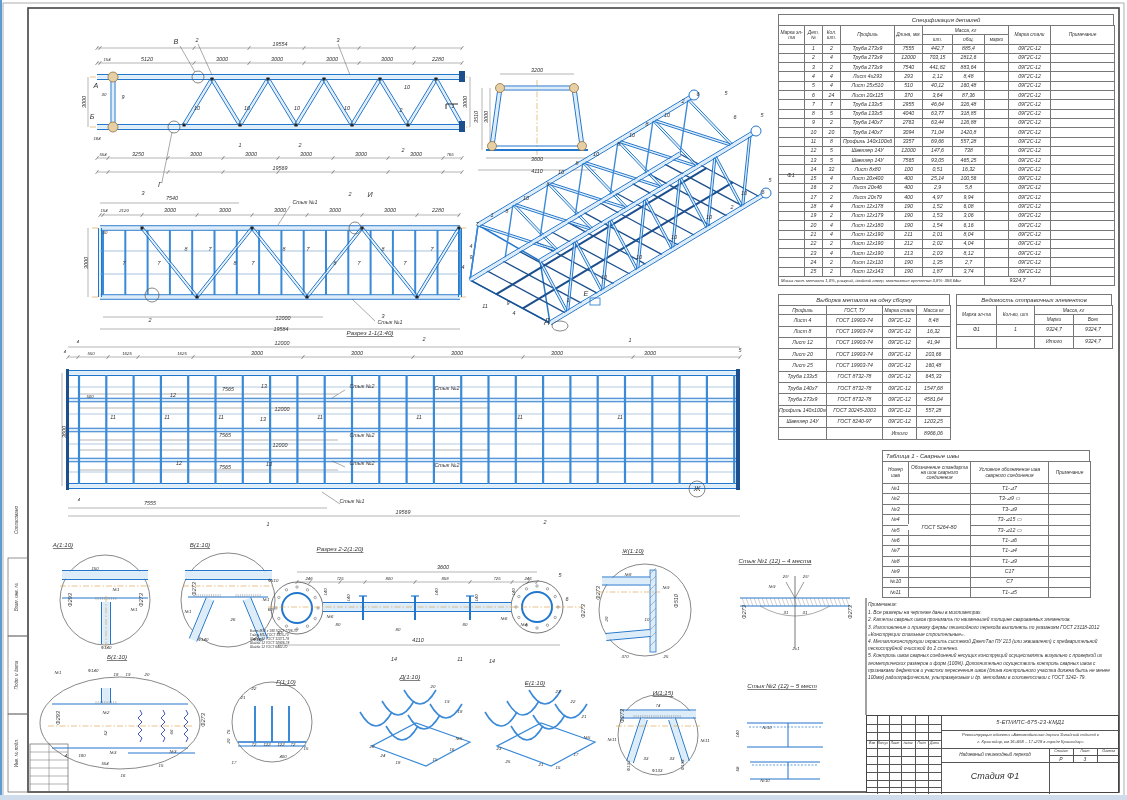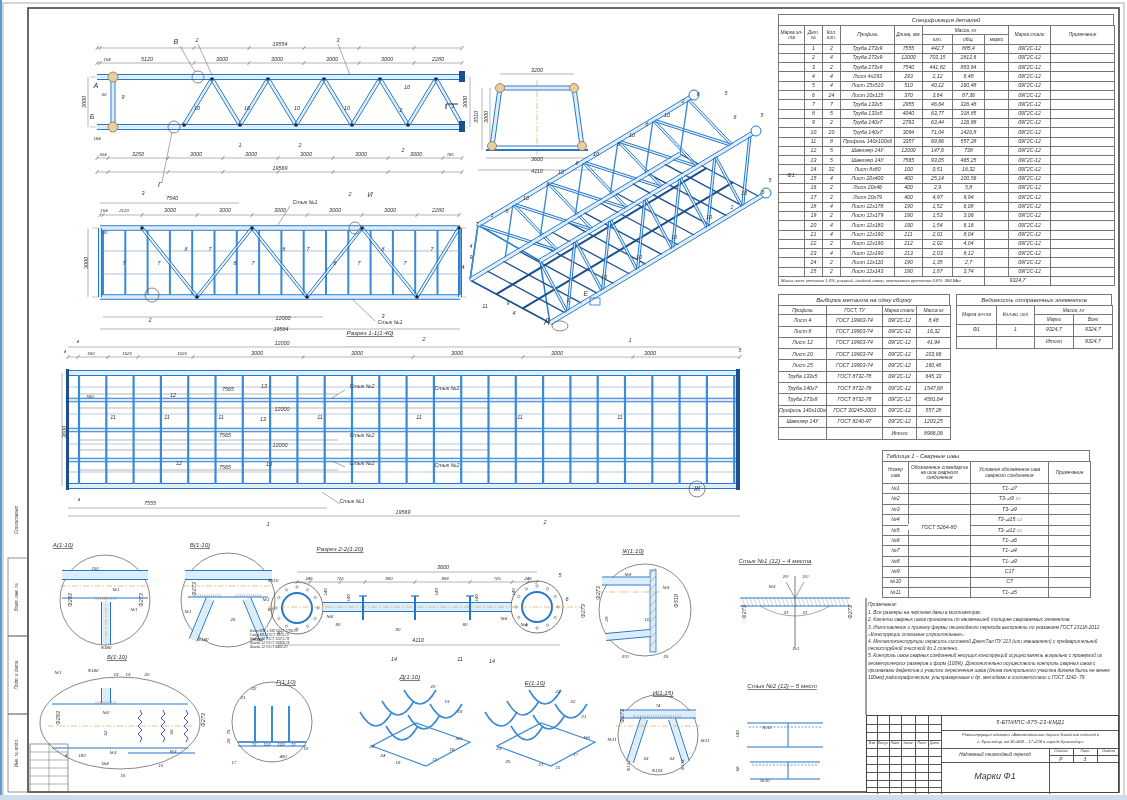--- a/index.html
+++ b/index.html
@@ -1598,17 +1598,17 @@
     <div class="cell izm" style="left:61px;top:25px;width:13px">Дата</div>
     <div class="cell doc" style="left:74px;top:3px;width:179px">5-ЕП/ИПС-675-23-КМД1</div>
     <div class="cell proj" style="left:76px;top:16px;width:175px">Реконструкция объекта «Автомобильная дорога Западный подъезд к</div>
     <div class="cell proj" style="left:76px;top:23px;width:175px">г. Краснодар, км 16+658 – 17+218 в городе Краснодар»</div>
     <div class="cell obj" style="left:74px;top:36px;width:108px">Надземный пешеходный переход</div>
     <div class="cell sth" style="left:182px;top:33px;width:24px">Стадия</div>
     <div class="cell sth" style="left:206px;top:33px;width:24px">Лист</div>
     <div class="cell sth" style="left:230px;top:33px;width:23px">Листов</div>
     <div class="cell stv" style="left:182px;top:40px;width:24px">Р</div>
     <div class="cell stv" style="left:206px;top:40px;width:24px">3</div>
-    <div class="cell fname" style="left:74px;top:55px;width:108px">Марки Ф1</div>
+    <div class="cell fname" style="left:74px;top:55px;width:108px">Стадия Ф1</div>
   </div>
 
   <div class="botband"></div>
 </div>
 
 </body></html>

